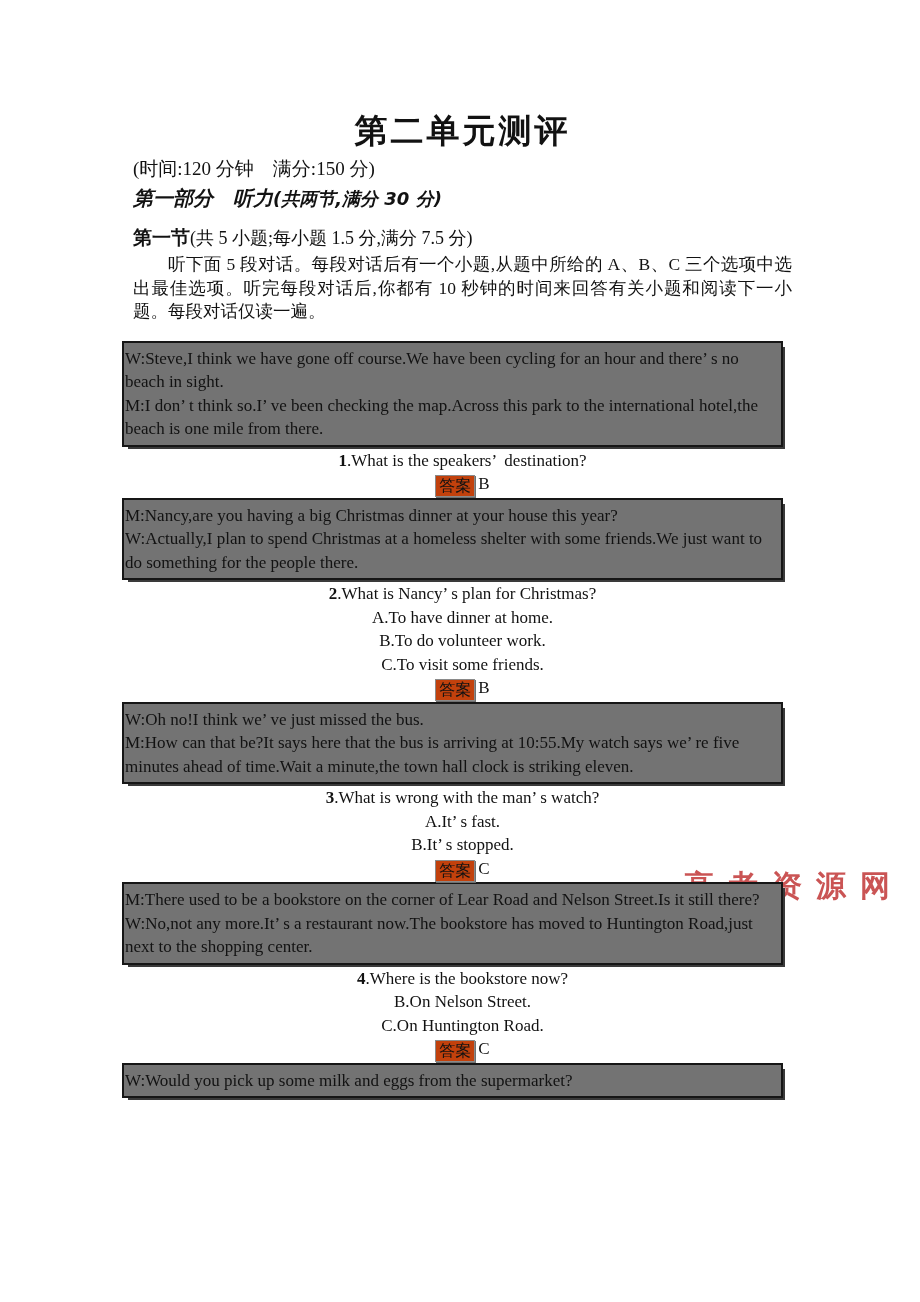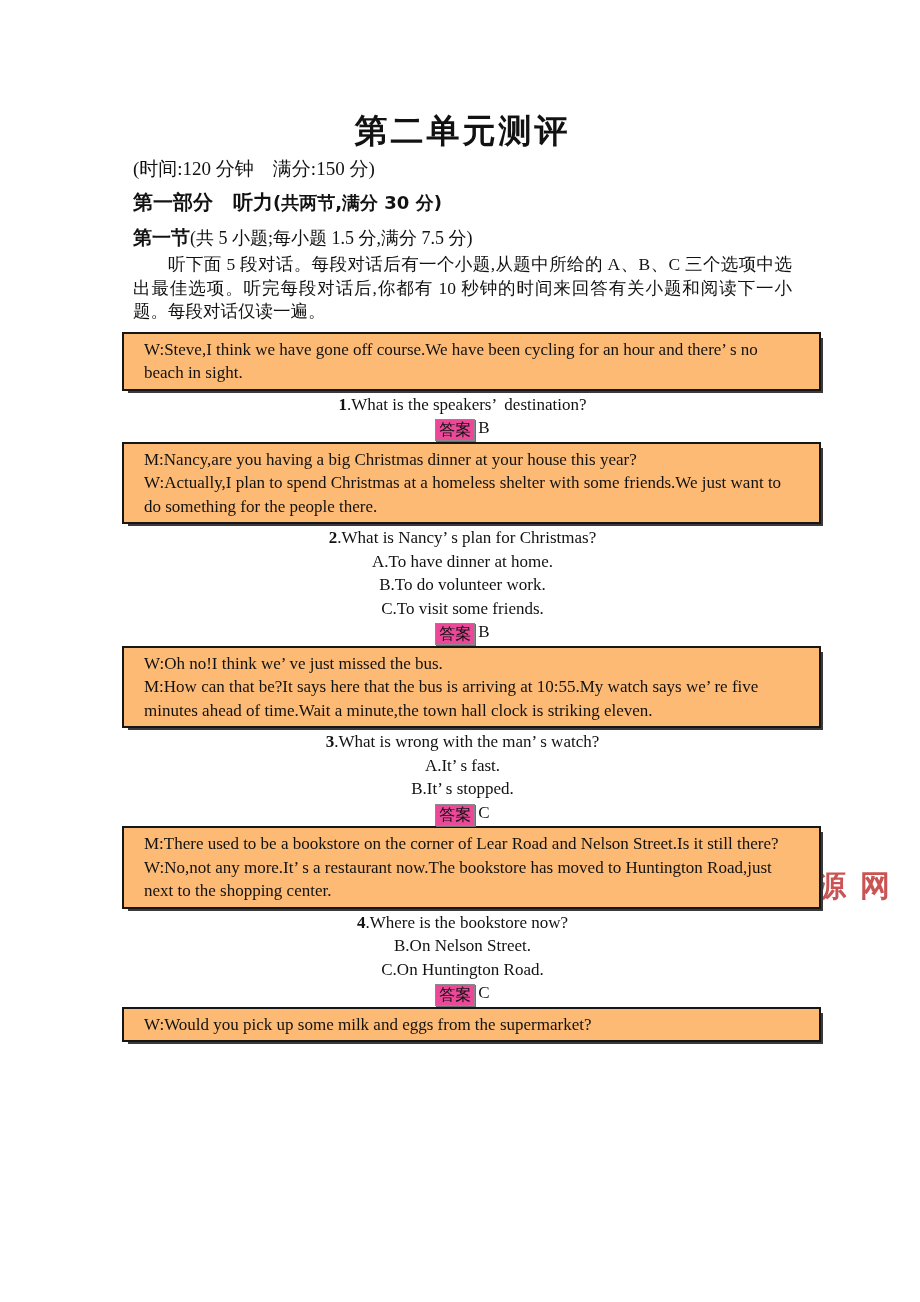--- a/index.html
+++ b/index.html
@@ -36,53 +36,54 @@
     font-size:33px;
     line-height:38px;
     letter-spacing:3px;
   }
   .subtitle {
     margin-top:7px;
     font-size:19px;
     line-height:24px;
   }
   .part-heading {
-    margin-top:8px;
+    margin-top:0;
     font-family:"DejaVu Sans","Liberation Sans",sans-serif;
     font-weight:bold;
     font-size:20px;
-    line-height:26px;
+    line-height:34px;
+    font-style:italic;
   }
   .part-note { font-size:18px; }
   .section-heading {
     font-size:18px;
     line-height:25px;
     margin-top:9px;
   }
   .sec-label {
     font-family:"DejaVu Sans","Liberation Sans",sans-serif;
     font-weight:bold;
     font-size:19px;
   }
   .instructions {
-    margin:2px 0 8px;
+    margin:2px 0 17px;
     font-size:17.5px;
     line-height:23.5px;
     text-align:justify;
     text-indent:35px;
     white-space:normal;
   }
   .qa { margin:0; }
   .dialogue-box {
     margin-left:-11px;
     width:655px;
     border:2px solid #161616;
     box-shadow:4px 4px 0 -2px #3a3a3a;
-    padding:4px 20px;
-    background:#fdba74;
+    padding:4px 1px;
+    background:#737373;
   }
   .dlg-line {
     margin:0;
     font-size:17px;
     line-height:23.5px;
     white-space:pre-wrap;
   }
   .q-body { margin-top:2px;text-align:center; }
   .q-line {
     margin:0;
@@ -99,21 +100,21 @@
   }
   .answer-row {
     margin:0 0 2px;
     height:23.5px;
     line-height:23.5px;
     font-size:17px;
   }
   .answer-badge {
     display:inline-block;
     vertical-align:-2px;
-    background:#ec4899;
+    background:#c2410c;
     border:1px solid #8a8a8a;
     box-shadow:1px 1px 0 #6f6f6f;
     padding:0 3px;
     font-size:16px;
     line-height:20px;
   }
   .answer-value { margin-left:3px; }
 </style>
 </head>
 <body>
@@ -123,20 +124,21 @@
   <div class="doc">
     <h1 class="title">第二单元测评</h1>
     <div class="subtitle">(时间:120 分钟　满分:150 分)</div>
     <div class="part-heading"><span>第一部分　听力</span><span class="part-note">(共两节,满分 30 分)</span></div>
     <div class="section-heading"><span class="sec-label">第一节</span><span class="sec-note">(共 5 小题;每小题 1.5 分,满分 7.5 分)</span></div>
     <p class="instructions">听下面 5 段对话。每段对话后有一个小题,从题中所给的 A、B、C 三个选项中选出最佳选项。听完每段对话后,你都有 10 秒钟的时间来回答有关小题和阅读下一小题。每段对话仅读一遍。</p>
     <div id="questions">
   <section class="qa">
     <div class="dialogue-box">
             <p class="dlg-line">W:Steve,I think we have gone off course.We have been cycling for an hour and there’ s no beach in sight.</p>
+            <p class="dlg-line">M:I don’ t think so.I’ ve been checking the map.Across this park to the international hotel,the beach is one mile from there.</p>
           </div>
     <div class="q-body">
       <p class="q-line"><span class="q-num">1</span><span class="q-text">.What is the speakers’  destination?</span></p>
       <p class="answer-row"><span class="answer-badge">答案</span><span class="answer-value">B</span></p>
     </div>
   </section>
 
   <section class="qa">
     <div class="dialogue-box">
             <p class="dlg-line">M:Nancy,are you having a big Christmas dinner at your house this year?</p>

